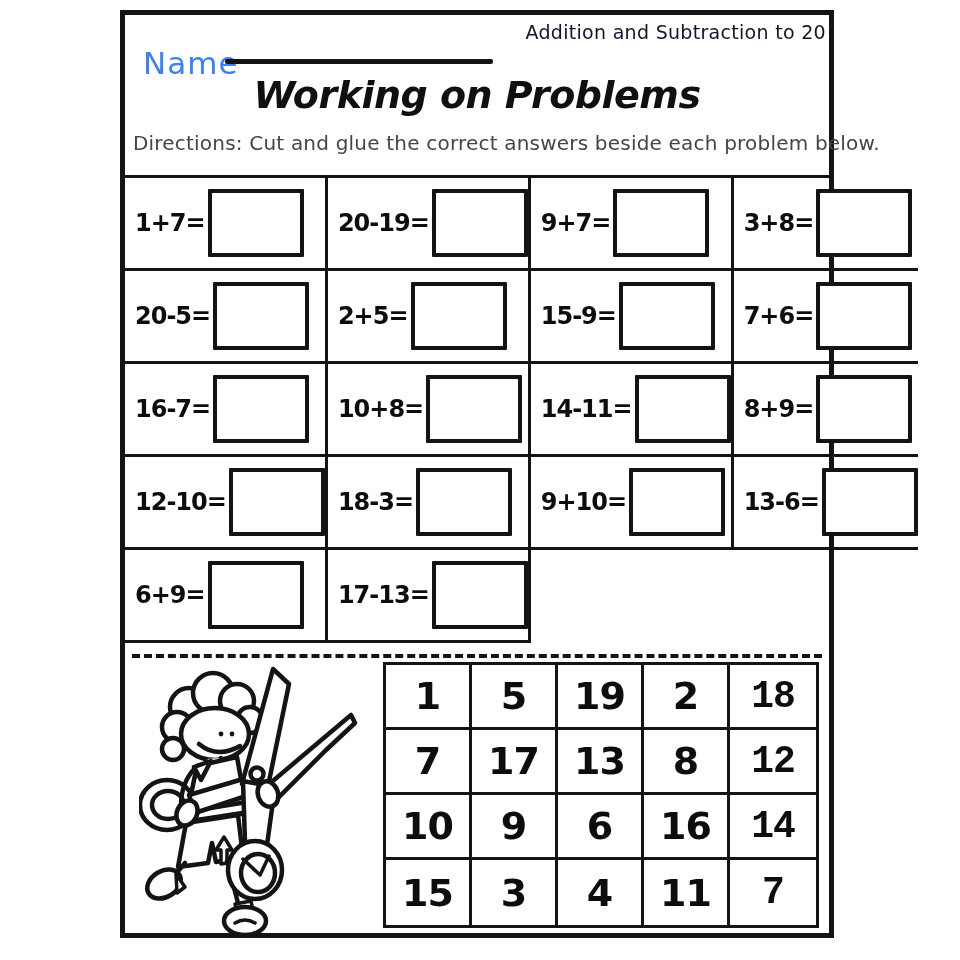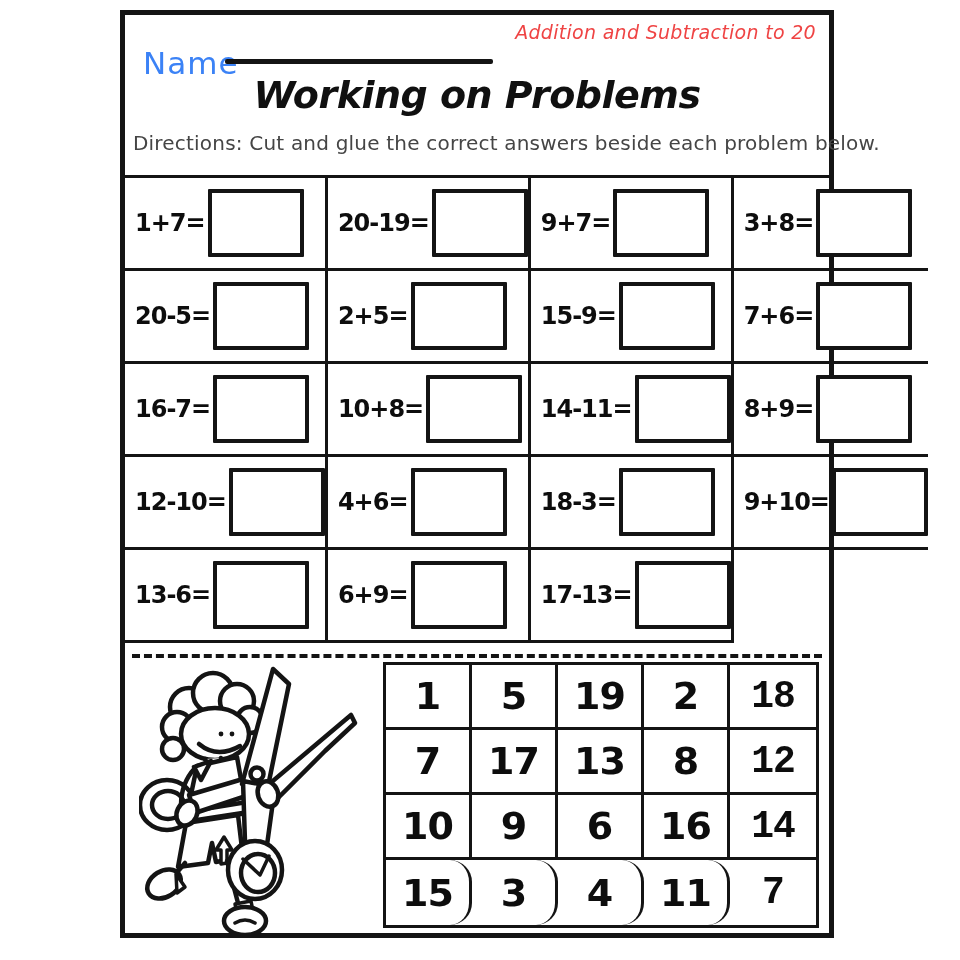--- a/index.html
+++ b/index.html
@@ -5,41 +5,41 @@
   html,body{margin:0;padding:0;background:#ffffff;}
   body{width:960px;height:960px;position:relative;font-family:"DejaVu Sans",sans-serif;color:#141414;overflow:hidden;}
 
   .page{
     position:absolute;left:120px;top:10px;width:714px;height:928px;
     border:5px solid #141414;background:#ffffff;box-sizing:border-box;
   }
   .inner{position:absolute;left:0;top:0;right:0;bottom:0;}
 
   
-  .corner-label{position:absolute;top:6px;right:13px;font-size:19px;color:#ef4444;letter-spacing:.3px;font-style:italic;}
+  .corner-label{position:absolute;top:6px;right:3px;font-size:19px;color:#0f172a;letter-spacing:.3px;}
   .name-row{position:absolute;top:30px;left:18px;font-size:31px;color:#3b82f6;letter-spacing:1px;}
   .name-line{position:absolute;top:44px;left:100px;width:268px;height:5px;background:#141414;border-radius:2px;}
   .title{position:absolute;top:58px;left:0;width:100%;text-align:center;font-size:38px;font-weight:800;letter-spacing:-.5px;color:#101010;font-style:italic;}
   .directions{position:absolute;top:116px;left:8px;font-size:20px;color:#454545;letter-spacing:.2px;white-space:nowrap;}
 
   
   .pgrid{position:absolute;left:0;top:160px;width:100%;display:grid;grid-template-columns:repeat(4,1fr);border-top:3px solid #141414;background:#fff;}
   .pcell{height:90px;border-bottom:3px solid #141414;border-right:3px solid #141414;display:flex;align-items:center;padding-left:10px;box-sizing:content-box;}
   .pcell:nth-child(4n){border-right:none;}
   .plabel{font-size:24px;font-weight:700;letter-spacing:-1px;white-space:nowrap;color:#0d0d0d;}
   .pbox{width:88px;height:60px;border:4px solid #141414;background:#fff;flex:none;margin-left:3px;border-radius:1px;}
 
   
   .cut-line{position:absolute;top:639px;left:7px;right:7px;border-top:4px dashed #141414;}
 
   
   .bank{position:absolute;left:258px;top:647px;display:grid;grid-template-columns:repeat(5,86px);grid-auto-rows:65px;border:3px solid #141414;background:#fff;}
   .bcell{border-right:3px solid #141414;border-bottom:3px solid #141414;display:flex;align-items:center;justify-content:center;font-size:38px;font-weight:700;color:#0d0d0d;letter-spacing:-1px;}
   .bcell:nth-child(5n){border-right:none;font-family:Liberation Mono, monospace;}
-  .bcell:nth-child(n+16){border-bottom:none;border-radius:22px;}
+  .bcell:nth-child(n+16){border-bottom:none;}
 
   
   .clipart{position:absolute;left:14px;top:648px;width:238px;height:272px;}
   .clipart svg{width:100%;height:100%;}
 </style>
 </head>
 <body>
 
 <div class="page">
   <div class="inner">
@@ -94,24 +94,20 @@
       <div class="pcell">
           <span class="plabel">14-11=</span>
           <span class="pbox"></span>
         </div>
       <div class="pcell">
           <span class="plabel">8+9=</span>
           <span class="pbox"></span>
         </div>
       <div class="pcell">
           <span class="plabel">12-10=</span>
-          <span class="pbox"></span>
-        </div>
-      <div class="pcell">
-          <span class="plabel">4+6=</span>
           <span class="pbox"></span>
         </div>
       <div class="pcell">
           <span class="plabel">18-3=</span>
           <span class="pbox"></span>
         </div>
       <div class="pcell">
           <span class="plabel">9+10=</span>
           <span class="pbox"></span>
         </div>

